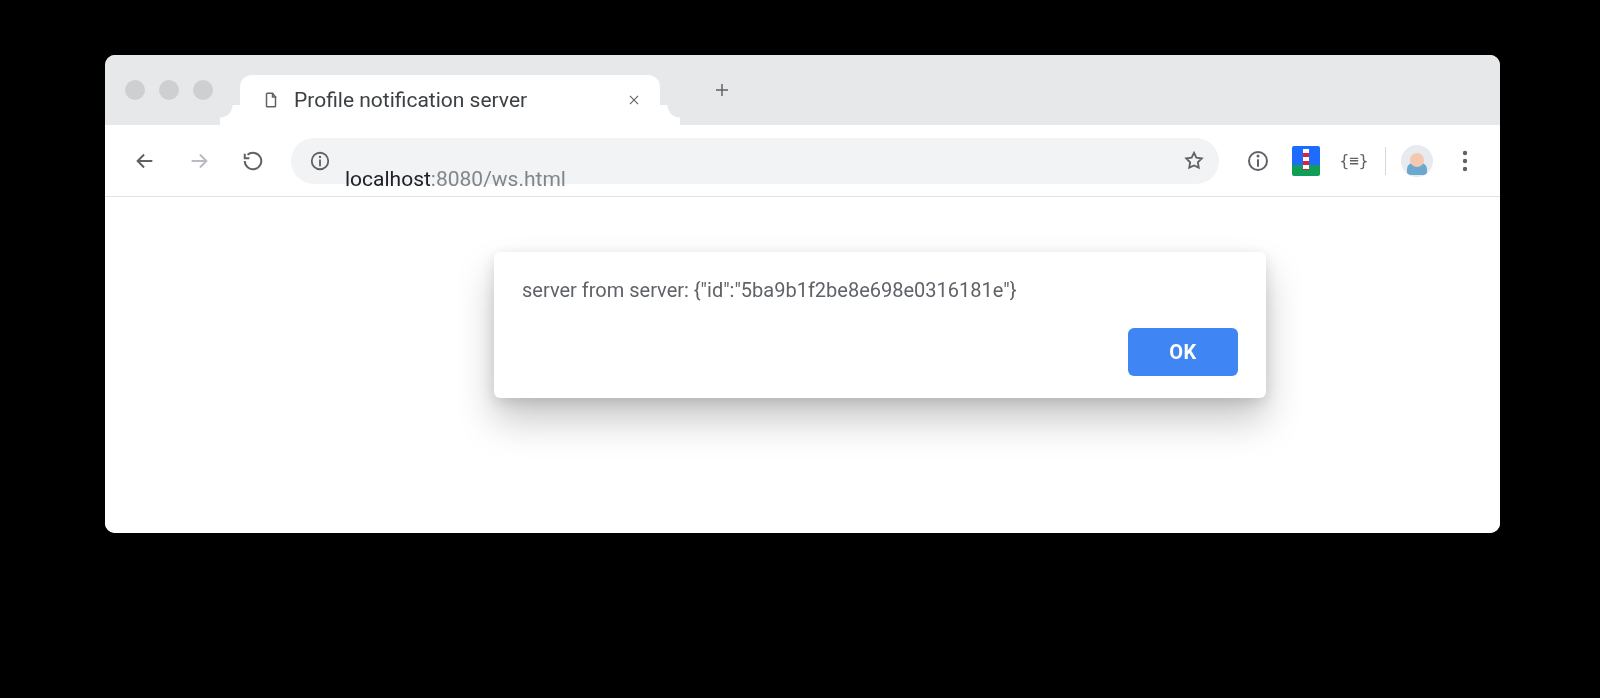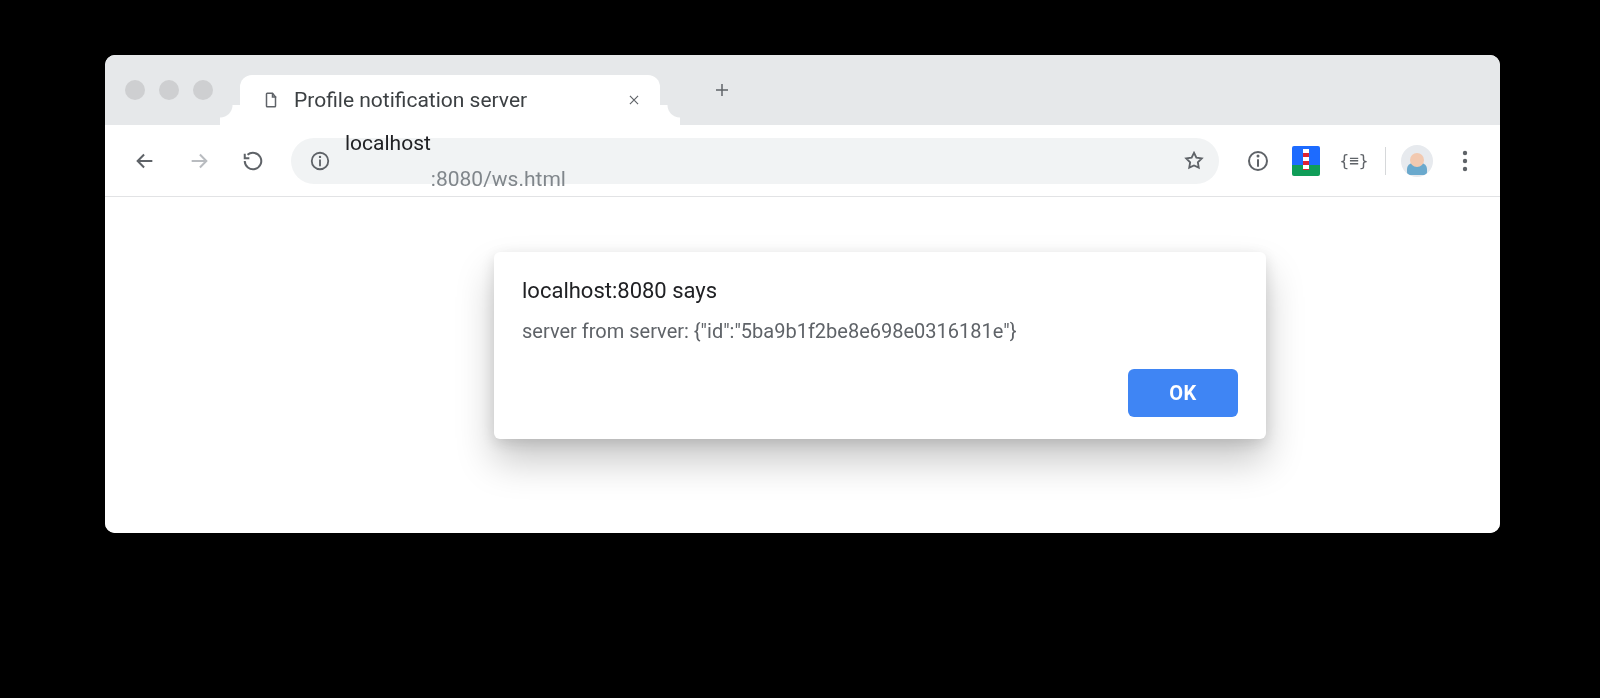--- a/index.html
+++ b/index.html
@@ -148,21 +148,21 @@
       color: #5f6368;
     }
     .site-info svg { width: 22px; height: 22px; }
     .url {
       font-size: 21px;
       color: #202124;
       white-space: nowrap;
       overflow: hidden;
       flex: 1;
       display: flex;
-      align-items: flex-start;
+      align-items: flex-end;
     }
     .url .dim { color: #80868b; margin-top: 36px; }
     .bookmark {
       width: 34px; height: 34px;
       display: grid; place-items: center;
       color: #5f6368;
       border-radius: 50%;
     }
     .bookmark svg { width: 22px; height: 22px; }
 
@@ -362,21 +362,20 @@
               <circle cx="3" cy="12" r="2.2"></circle>
               <circle cx="3" cy="20" r="2.2"></circle>
           </svg>
         </div>
       </div>
     </div>
 
     <div class="content"></div>
 
     <div class="alert-dialog">
-      <div class="alert-title">localhost:8080 says</div>
       <div class="alert-msg">server from server: {"id":"5ba9b1f2be8e698e0316181e"}</div>
       <div class="alert-actions">
         <span class="btn-ok">OK</span>
       </div>
     </div>
 
   </div>
 </div>
 
 </body></html>

